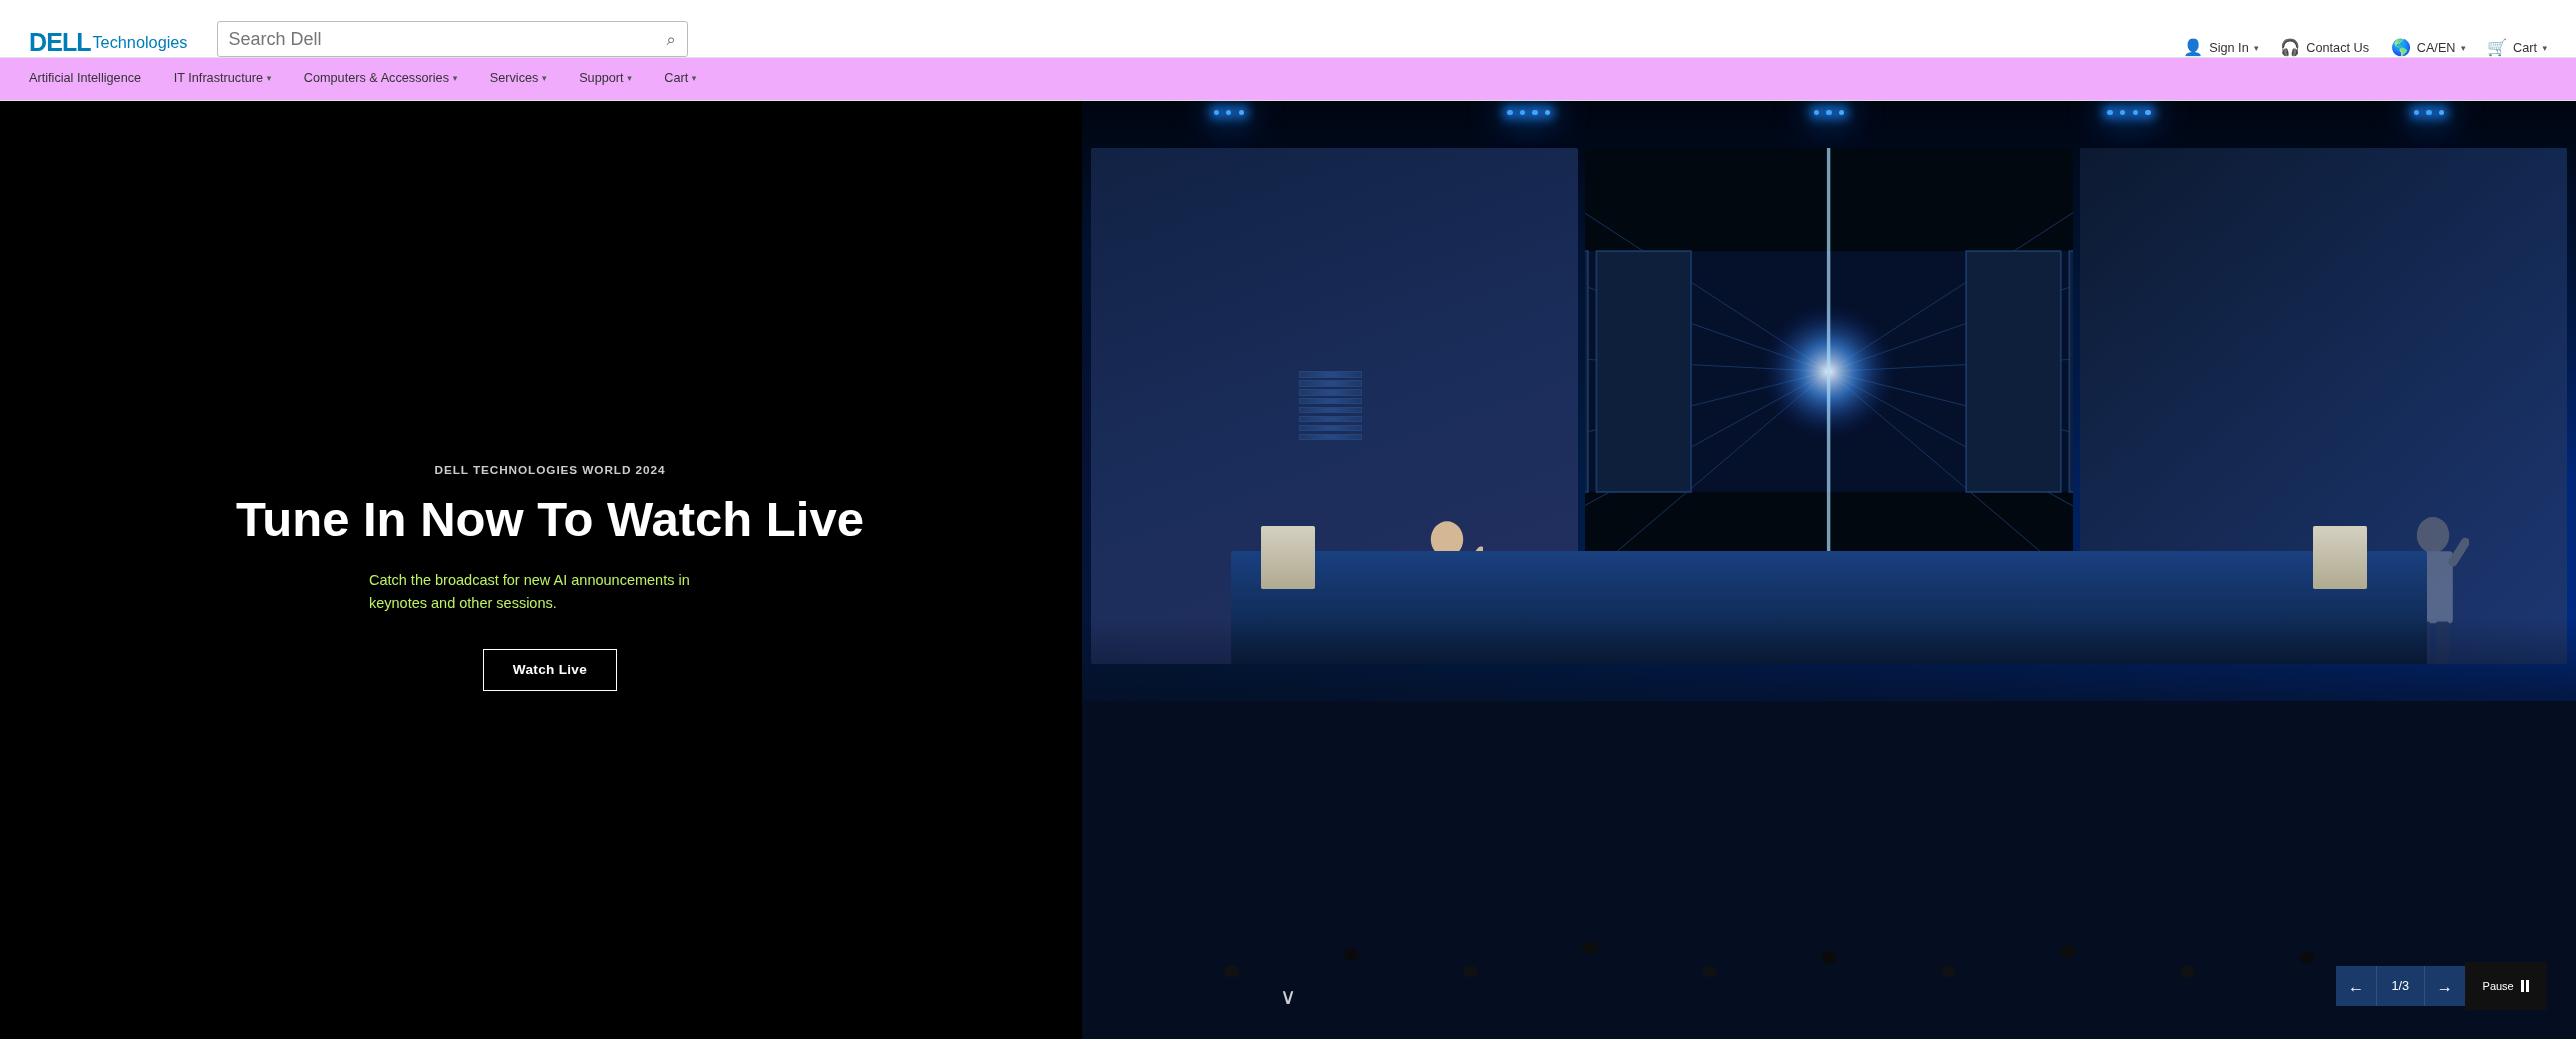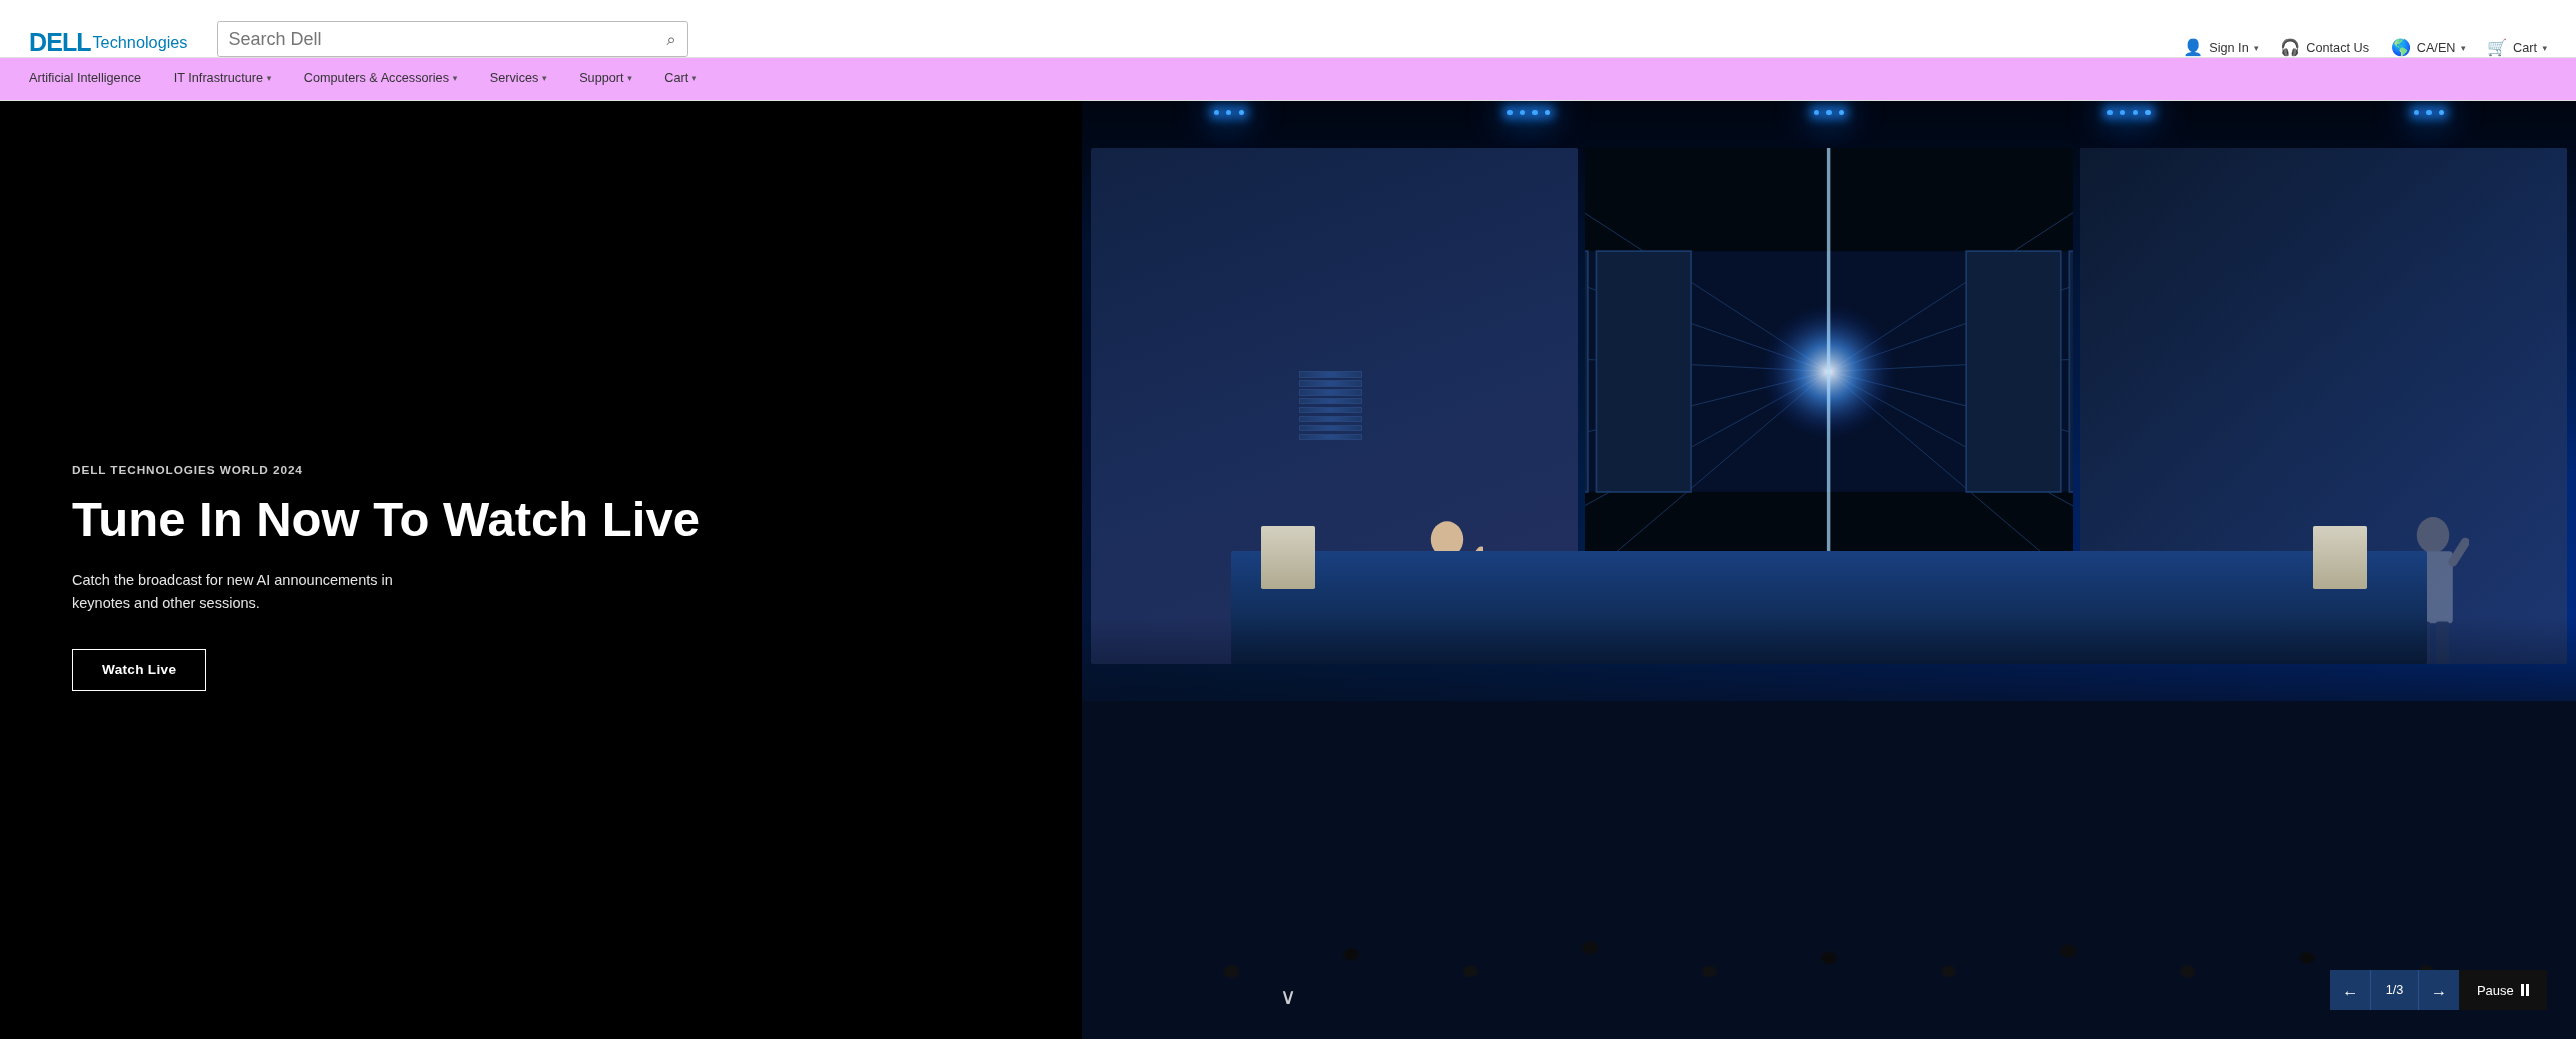--- a/index.html
+++ b/index.html
@@ -135,39 +135,40 @@
     .hero-left {
       width: 42%;
       min-width: 344px;
       background: #000;
       display: flex;
       flex-direction: column;
       justify-content: center;
       padding: 86px 54px 72px 72px;
       z-index: 2;
       position: relative;
+      align-items: center;
     }
     .hero-eyebrow {
       font-size: 11.8px;
       font-weight: 600;
       color: #ccc;
       letter-spacing: 0.9px;
       text-transform: uppercase;
       margin-bottom: 16.3px;
     }
     .hero-title {
       font-size: 49px;
       font-weight: 700;
       color: #fff;
       line-height: 1.1;
       margin-bottom: 22px;
     }
     .hero-desc {
       font-size: 14.5px;
-      color: #e5e5e5;
+      color: #bef264;
       line-height: 1.6;
       margin-bottom: 33px;
       max-width: 362px;
     }
     .hero-btn {
       display: inline-block;
       padding: 12.7px 29px;
       background: transparent;
       border: 1.8px solid #fff;
       color: #fff;
@@ -358,26 +359,26 @@
       height: 40px;
       background: #1a3a6a;
       color: #fff;
       font-size: 12.7px;
       display: flex;
       align-items: center;
       border-left: 0.9px solid #2a5090;
       border-right: 0.9px solid #2a5090;
     }
     .ctrl-pause {
-      height: 40px;
+      height: 48px;
       padding: 0 18px;
       background: #111;
       border: none;
       color: #fff;
-      font-size: 13px;
+      font-size: 11px;
       cursor: pointer;
       display: flex;
       align-items: center;
       gap: 7.2px;
     }
     .pause-bars {
       display: flex;
       gap: 2.7px;
     }
     .pause-bar {

